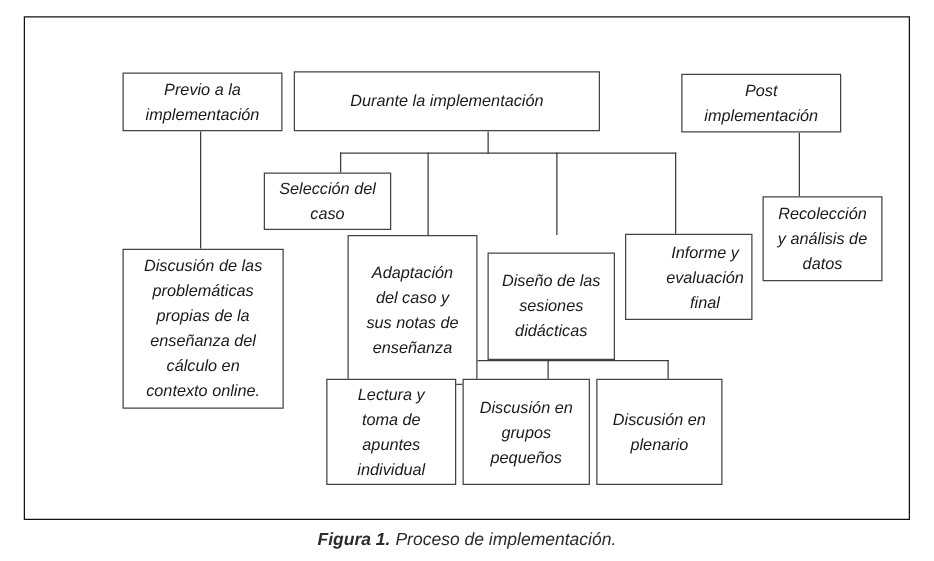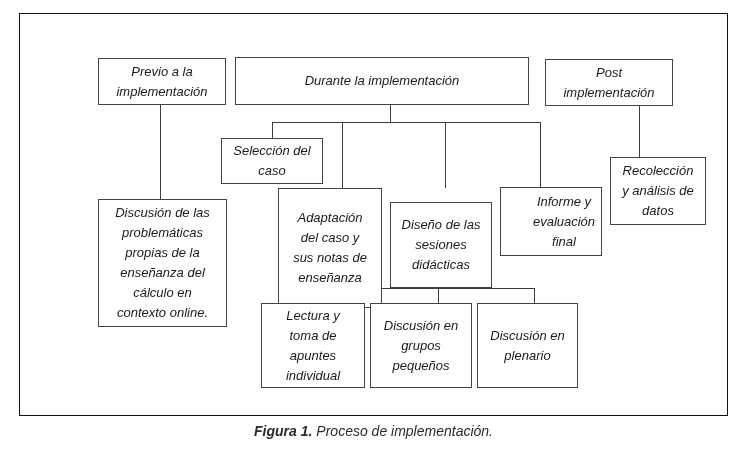--- a/index.html
+++ b/index.html
@@ -60,23 +60,23 @@
     color: #2b2b2b;
   }
   .caption .cap-label {
     font-weight: bold;
   }
   .caption .cap-text {
     margin-left: 4px;
   }
   
   .n-previo      { left:  98px; top:  58px; width: 128px; height:  47px; }
-  .n-durante     { left: 235px; top:  57px; width: 294px; height:  48px; }
+  .n-durante     { left: 235px; top:  57px; width: 245px; height:  48px; }
   .n-post        { left: 545px; top:  59px; width: 128px; height:  47px; }
-  .n-seleccion   { left: 221px; top: 138px; width: 102px; height:  46px; }
+  .n-seleccion   { left: 211px; top: 138px; width: 102px; height:  46px; }
   .n-discusion   { left:  98px; top: 199px; width: 129px; height: 128px; }
   .n-adaptacion  { left: 278px; top: 188px; width: 104px; height:  120px; }
   .n-diseno      { left: 390px; top: 202px; width: 102px; height:  86px; }
   .n-informe     { left: 500px; top: 187px; width: 102px; height:  69px; padding-left: 29px; }
   .n-recoleccion { left: 610px; top: 157px; width:  96px; height:  68px; }
   .n-lectura     { left: 261px; top: 303px; width: 104px; height:  85px; }
   .n-grupos      { left: 370px; top: 303px; width: 102px; height:  85px; }
   .n-plenario    { left: 477px; top: 303px; width: 101px; height:  85px; }
 </style>
 </head>

